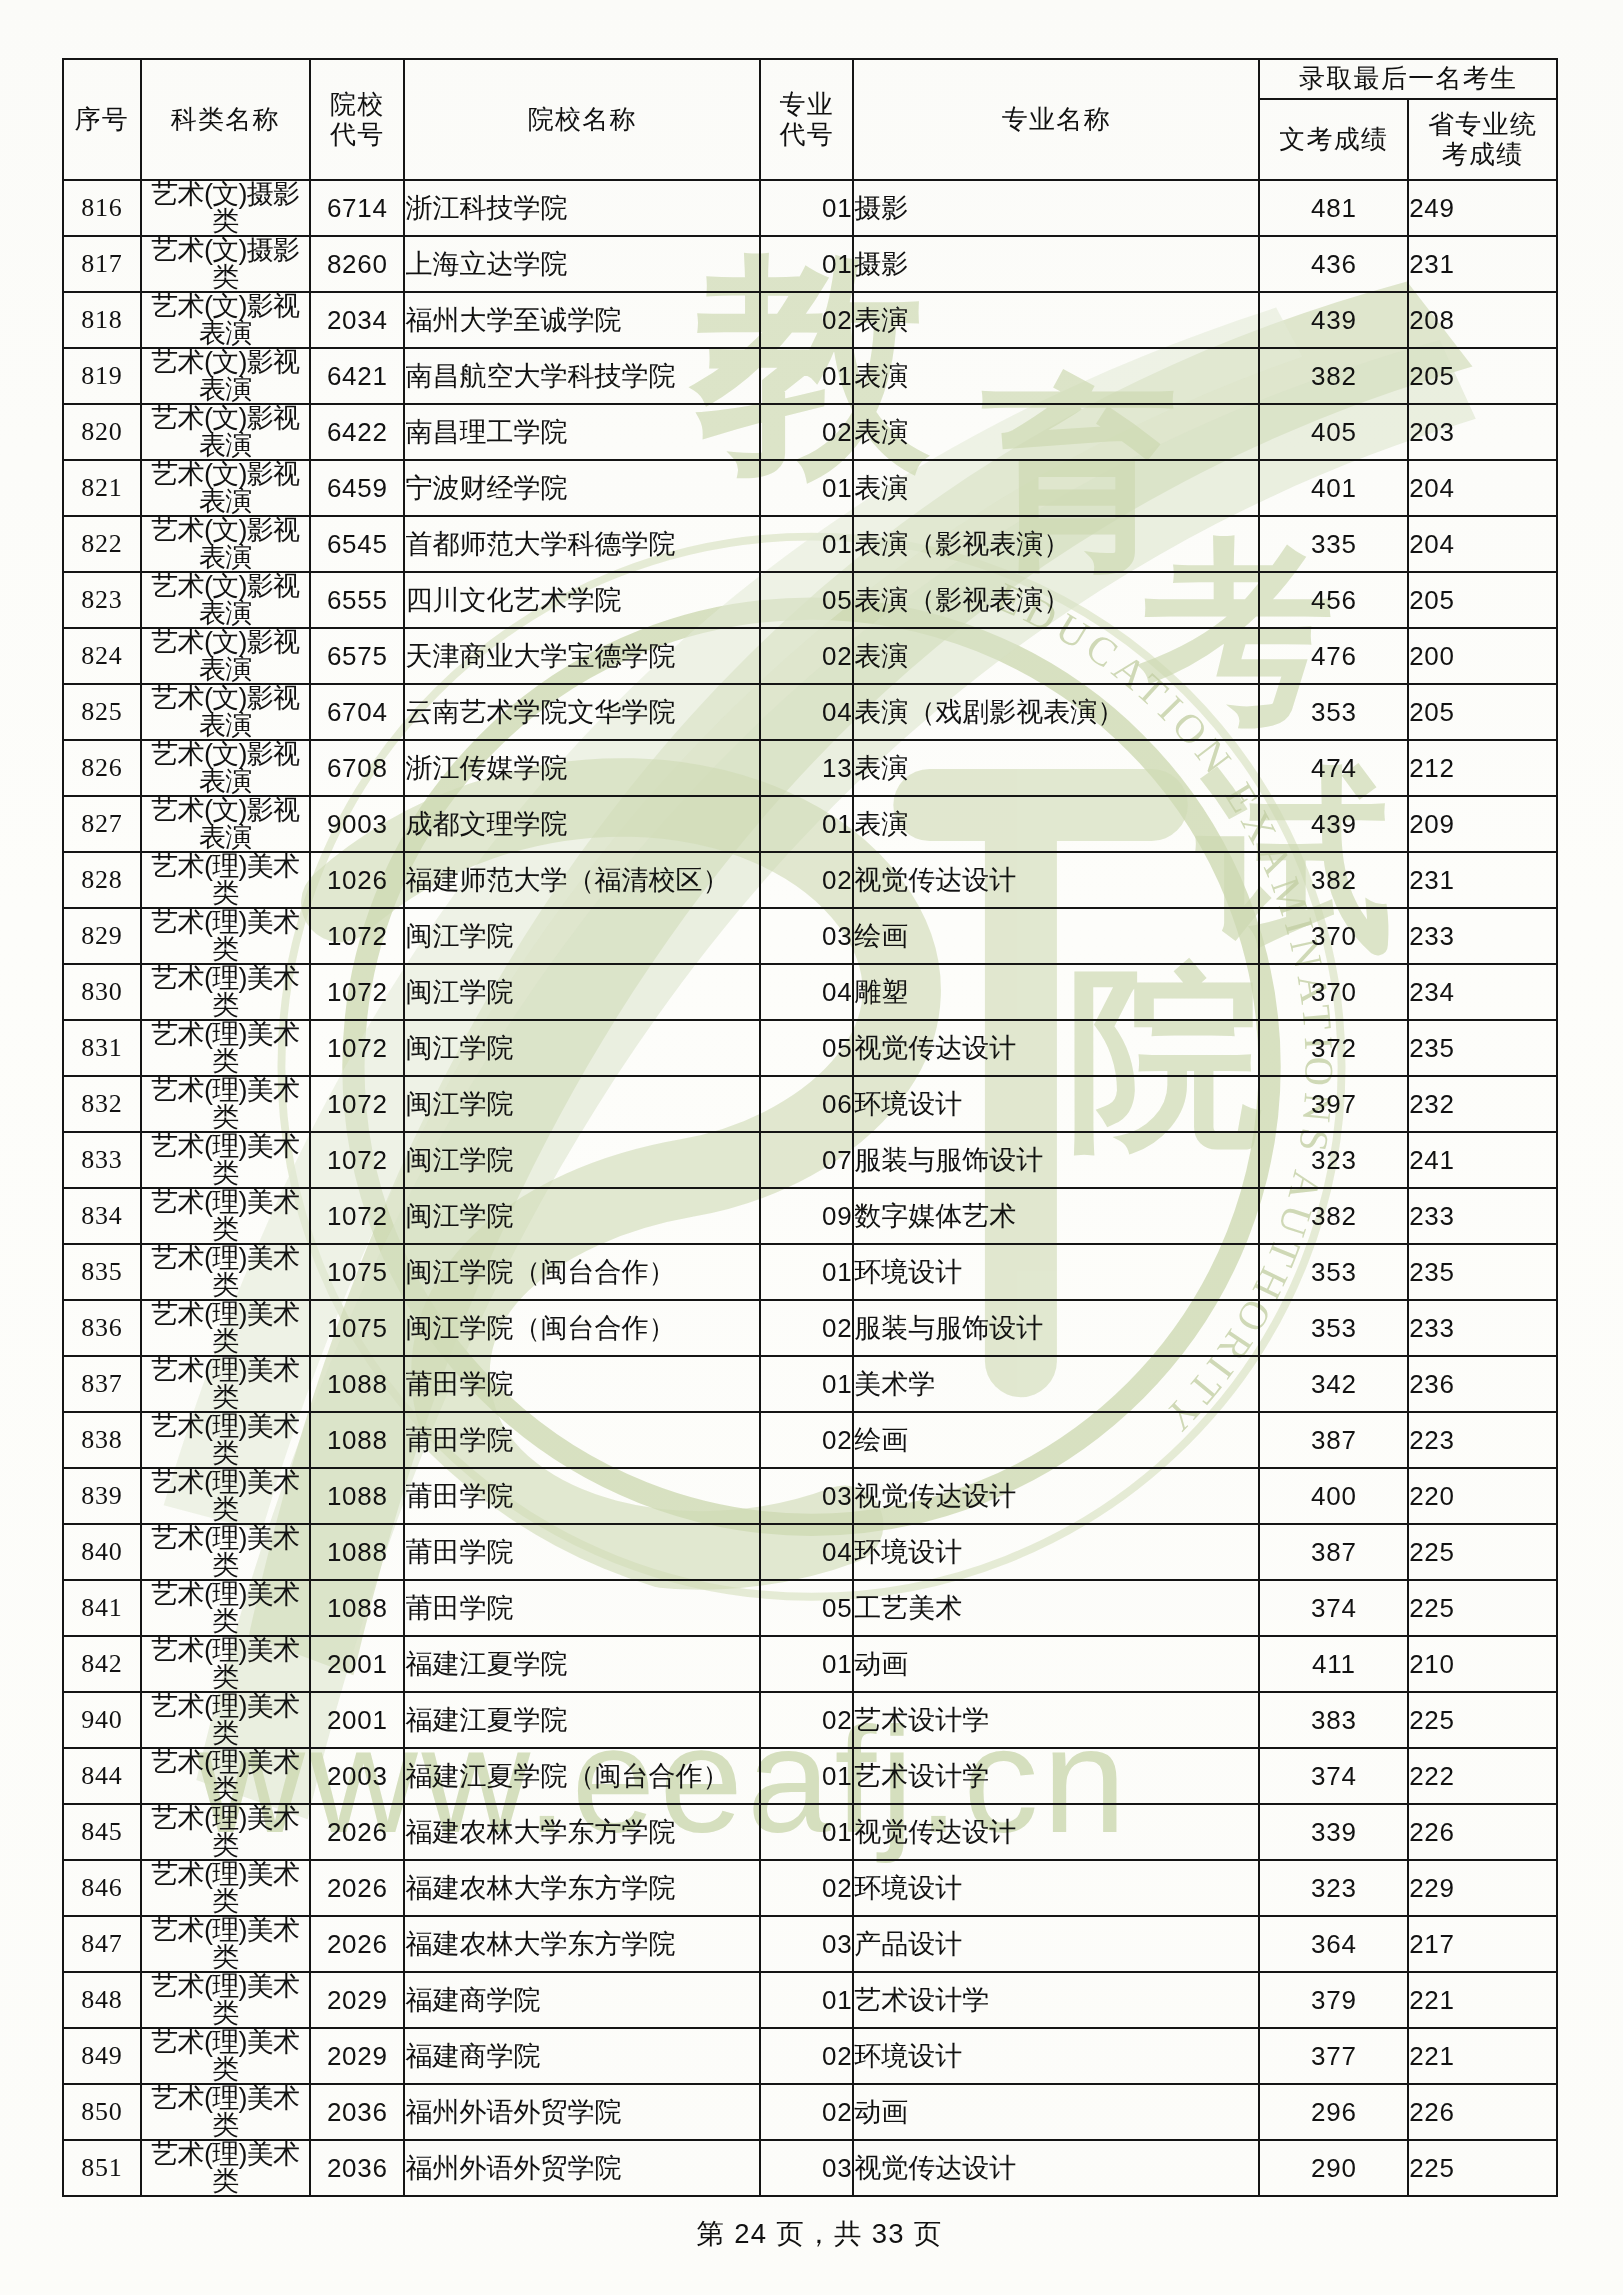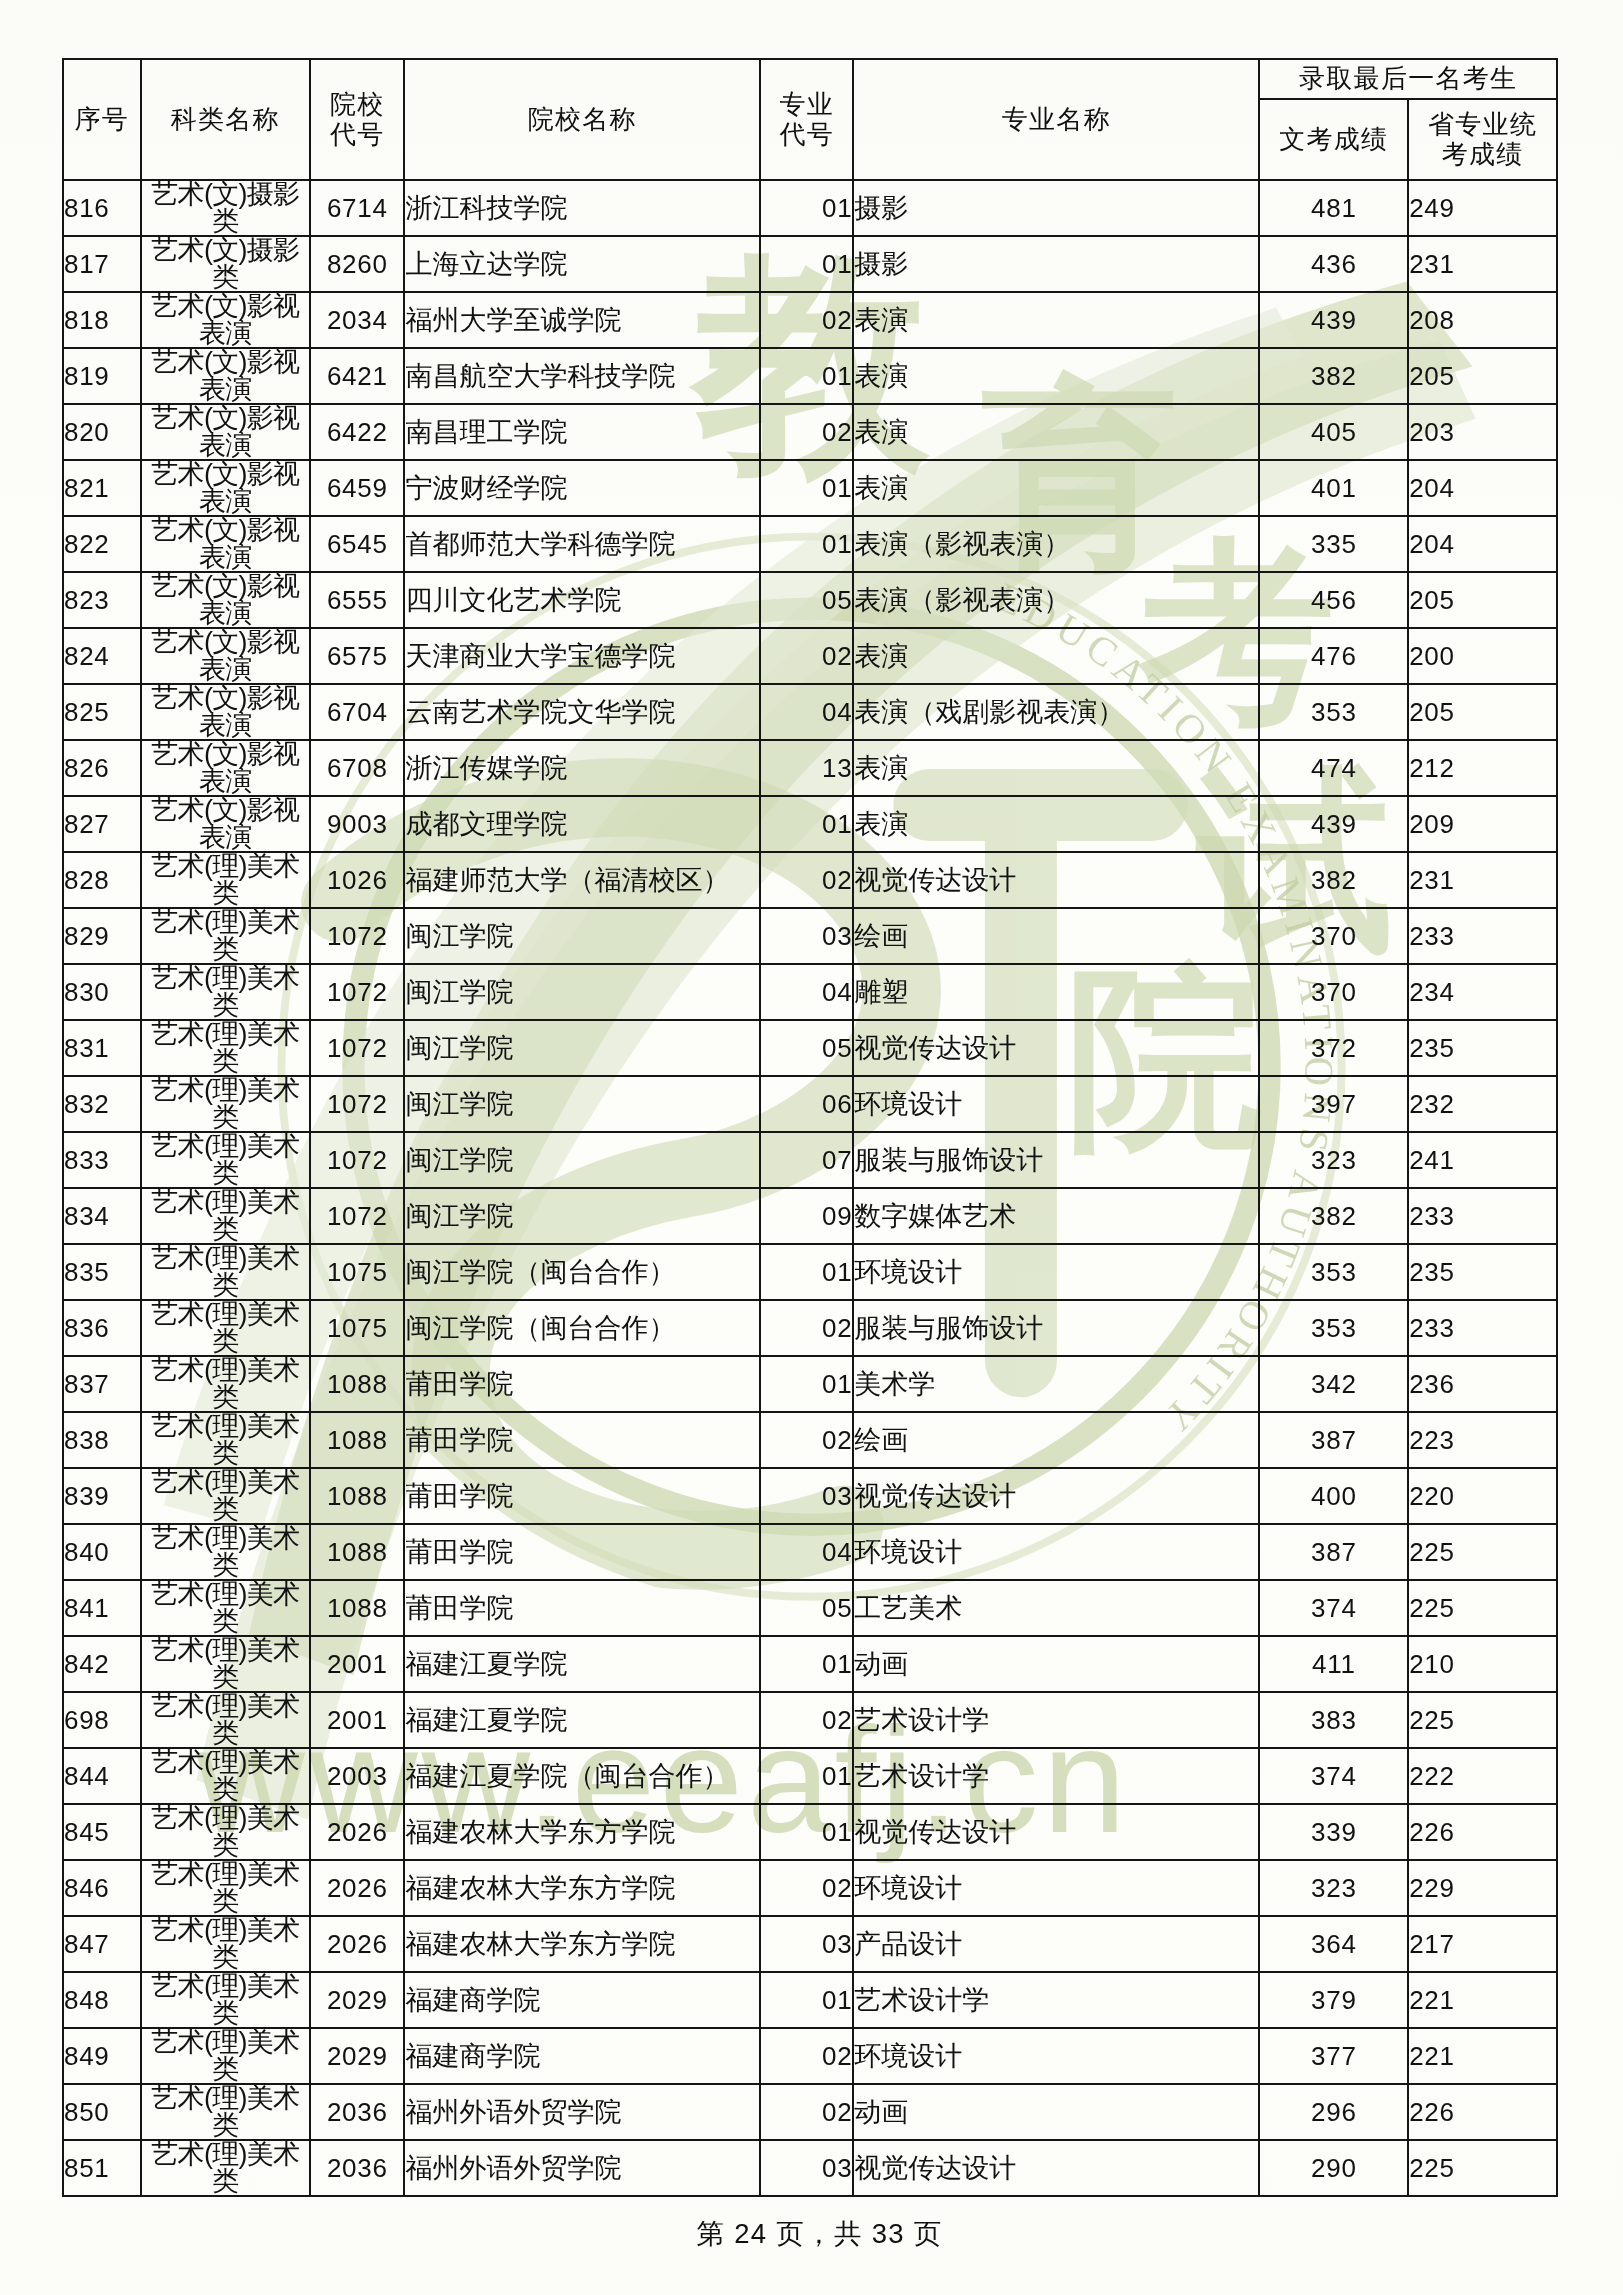--- a/index.html
+++ b/index.html
@@ -61,21 +61,21 @@
     color: #111;
     line-height: 1.12;
   }
   .hdr-tall { height: 60px; }
   tbody td {
     height: 52px;
     font-size: 27px;
     color: #121212;
     line-height: 1.0;
   }
-  td.c-seq   { text-align: left; }
+  td.c-seq   { text-align: center; font-family: Liberation Serif, serif; }
   td.c-cat   { text-align: center;  padding-left: 9.2px; letter-spacing: -0.7px;}
   td.c-code  { text-align: center; }
   td.c-school{ text-align: left;  padding-left: 10.5px; }
   td.c-mcode { text-align: right; }
   td.c-major { text-align: left;  padding-left: 11.8px; border-radius: 13px; }
   td.c-s1    { text-align: center; }
   td.c-s2    { }
 
   .num { font-family: "Liberation Sans", sans-serif; font-size: 26px; letter-spacing: 0.7px;}
   .cn  { font-family: "Liberation Sans", sans-serif; }
@@ -439,21 +439,21 @@
           <td class="c-seq num">842</td>
           <td class="c-cat cn">艺术(理)美术类</td>
           <td class="c-code num">2001</td>
           <td class="c-school cn">福建江夏学院</td>
           <td class="c-mcode num">01</td>
           <td class="c-major cn">动画</td>
           <td class="c-s1 num">411</td>
           <td class="c-s2 num">210</td>
         </tr>
         <tr>
-          <td class="c-seq num">698</td>
+          <td class="c-seq num">940</td>
           <td class="c-cat cn">艺术(理)美术类</td>
           <td class="c-code num">2001</td>
           <td class="c-school cn">福建江夏学院</td>
           <td class="c-mcode num">02</td>
           <td class="c-major cn">艺术设计学</td>
           <td class="c-s1 num">383</td>
           <td class="c-s2 num">225</td>
         </tr>
         <tr>
           <td class="c-seq num">844</td>

